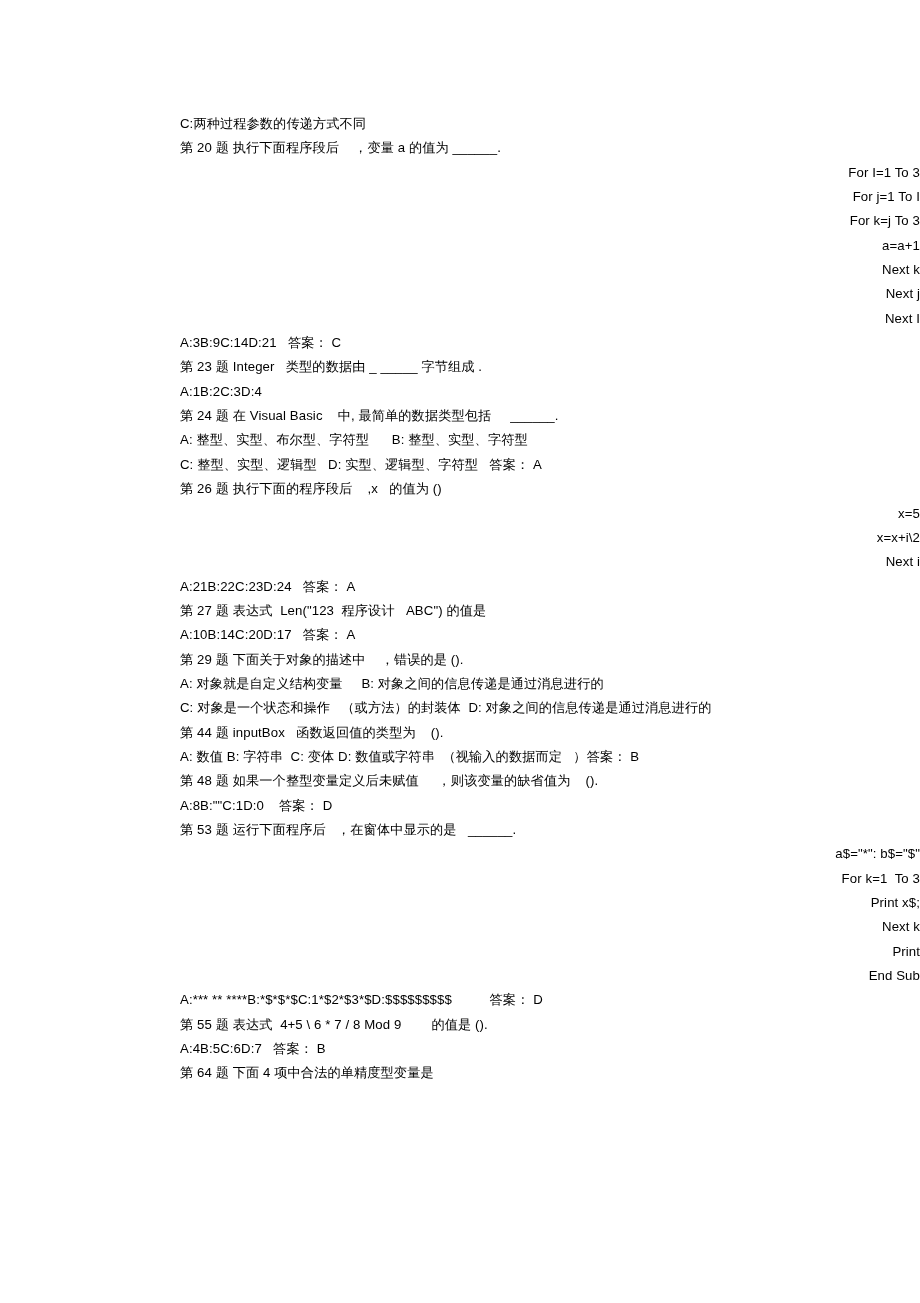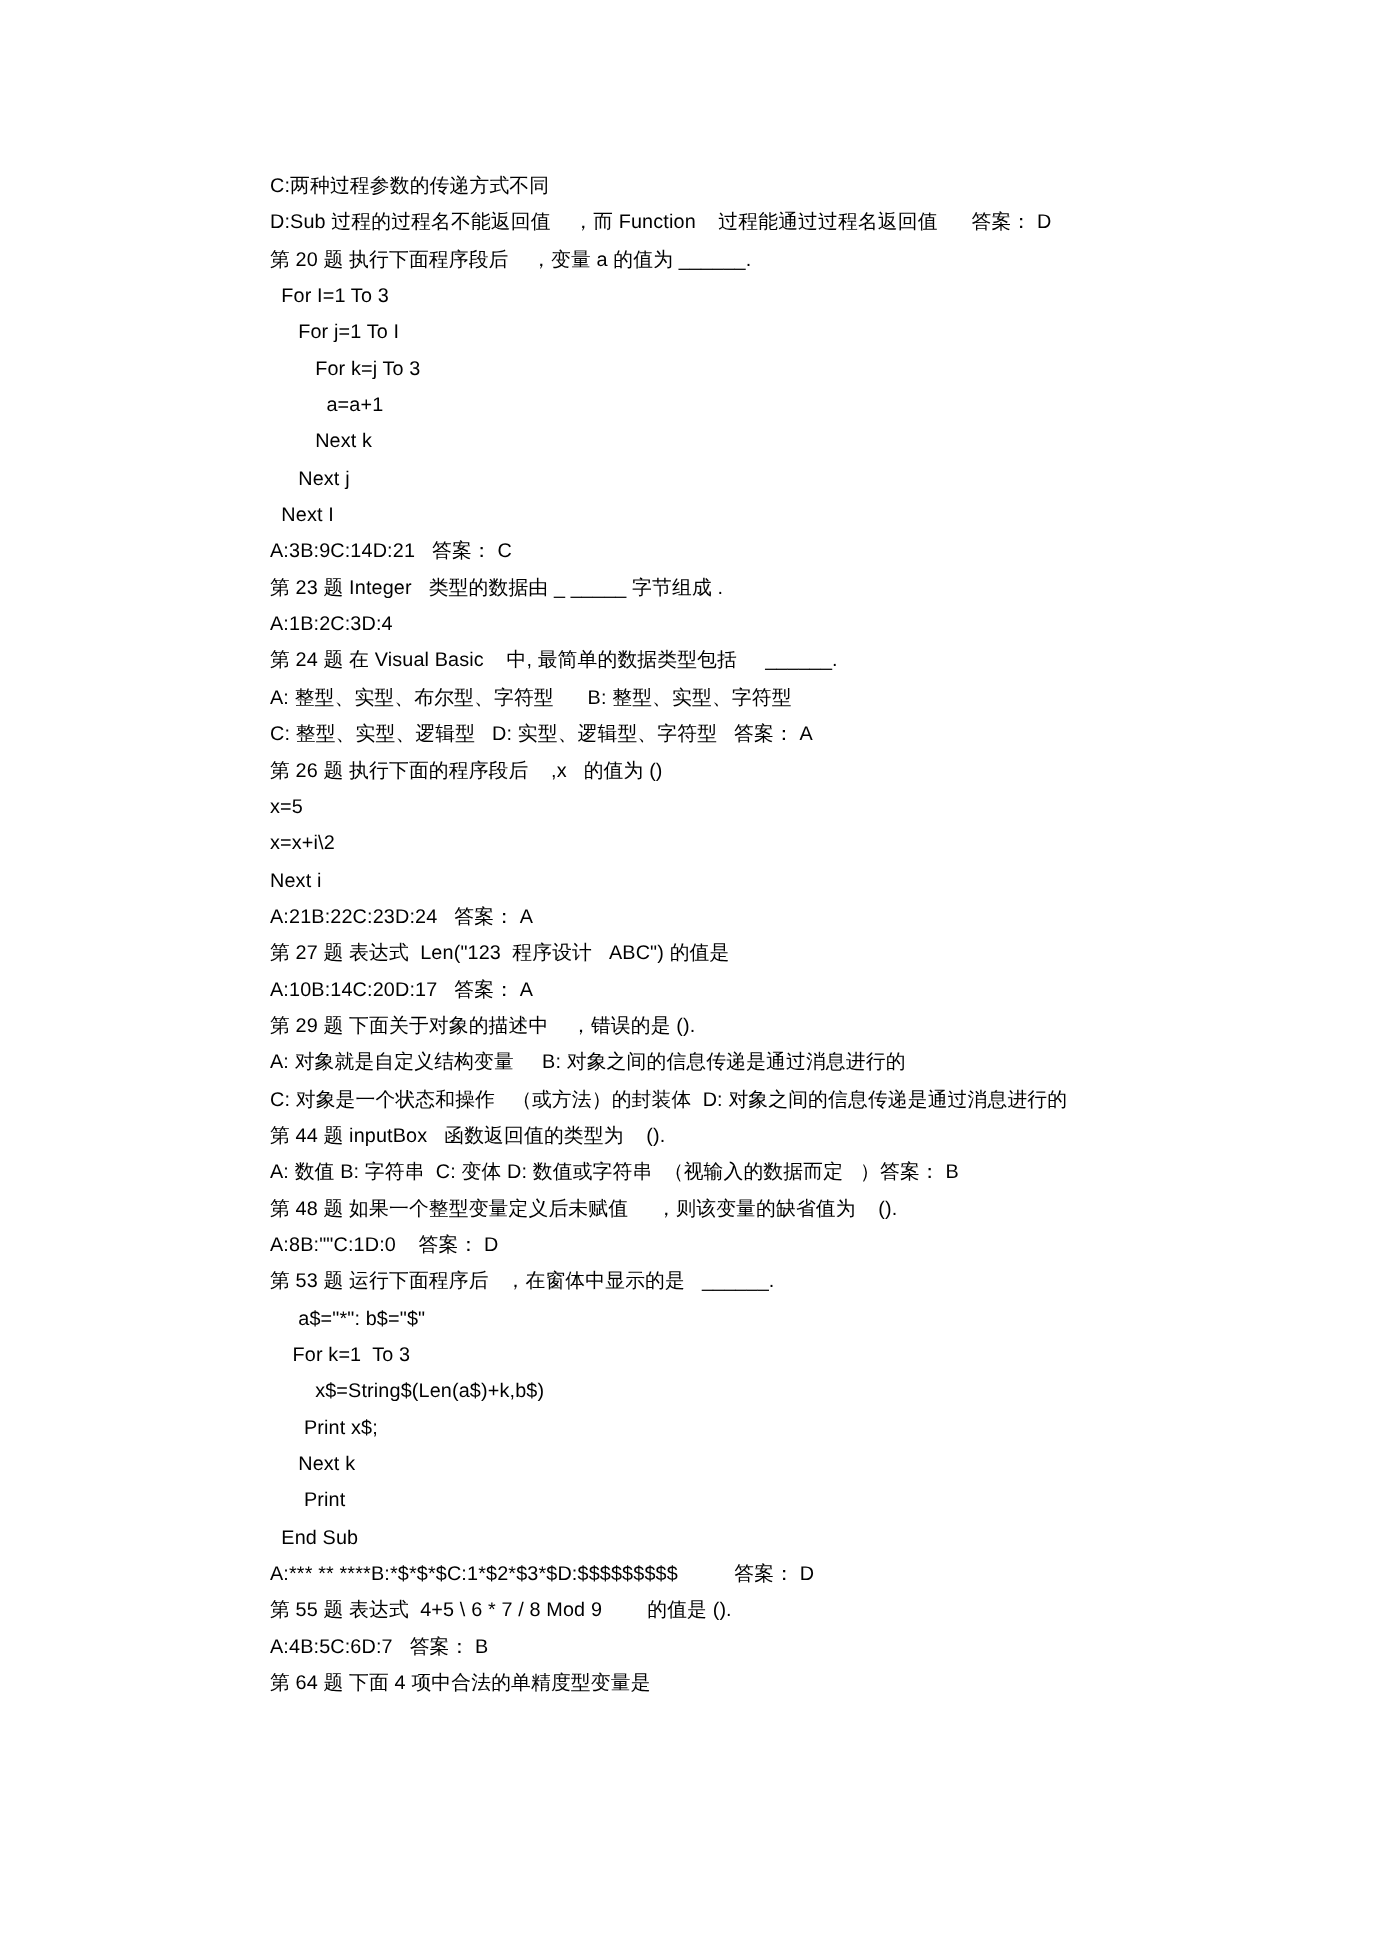--- a/index.html
+++ b/index.html
@@ -28,29 +28,29 @@
     font-size: 13.2px;
     line-height: 24.35px;
     height: 24.35px;
     white-space: pre;
     color: #000000;
     letter-spacing: 0.1px;
   }
   
   .line.code {
     font-size: 13.2px;
+    text-align: right;
   }
 </style>
 </head>
 <body>
 
 <div class="page">
   <div class="doc-body" id="doc-body">
       <div class="line">C:两种过程参数的传递方式不同</div>
-      <div class="line">D:Sub 过程的过程名不能返回值    ，而 Function    过程能通过过程名返回值      答案： D</div>
       <div class="line">第 20 题 执行下面程序段后    ，变量 a 的值为 ______.</div>
       <div class="line code">  For I=1 To 3</div>
       <div class="line code">     For j=1 To I</div>
       <div class="line code">        For k=j To 3</div>
       <div class="line code">          a=a+1</div>
       <div class="line code">        Next k</div>
       <div class="line code">     Next j</div>
       <div class="line code">  Next I</div>
       <div class="line">A:3B:9C:14D:21   答案： C</div>
       <div class="line">第 23 题 Integer   类型的数据由 _ _____ 字节组成 .</div>
@@ -68,21 +68,20 @@
       <div class="line">第 29 题 下面关于对象的描述中    ，错误的是 ().</div>
       <div class="line">A: 对象就是自定义结构变量     B: 对象之间的信息传递是通过消息进行的</div>
       <div class="line">C: 对象是一个状态和操作   （或方法）的封装体  D: 对象之间的信息传递是通过消息进行的</div>
       <div class="line">第 44 题 inputBox   函数返回值的类型为    ().</div>
       <div class="line">A: 数值 B: 字符串  C: 变体 D: 数值或字符串  （视输入的数据而定   ）答案： B</div>
       <div class="line">第 48 题 如果一个整型变量定义后未赋值     ，则该变量的缺省值为    ().</div>
       <div class="line">A:8B:""C:1D:0    答案： D</div>
       <div class="line">第 53 题 运行下面程序后   ，在窗体中显示的是   ______.</div>
       <div class="line code">     a$="*": b$="$"</div>
       <div class="line code">    For k=1  To 3</div>
-      <div class="line code">        x$=String$(Len(a$)+k,b$)</div>
       <div class="line code">      Print x$;</div>
       <div class="line code">     Next k</div>
       <div class="line code">      Print</div>
       <div class="line code">  End Sub</div>
       <div class="line">A:*** ** ****B:*$*$*$C:1*$2*$3*$D:$$$$$$$$$          答案： D</div>
       <div class="line">第 55 题 表达式  4+5 \ 6 * 7 / 8 Mod 9        的值是 ().</div>
       <div class="line">A:4B:5C:6D:7   答案： B</div>
       <div class="line">第 64 题 下面 4 项中合法的单精度型变量是</div>
     </div>
 </div>

